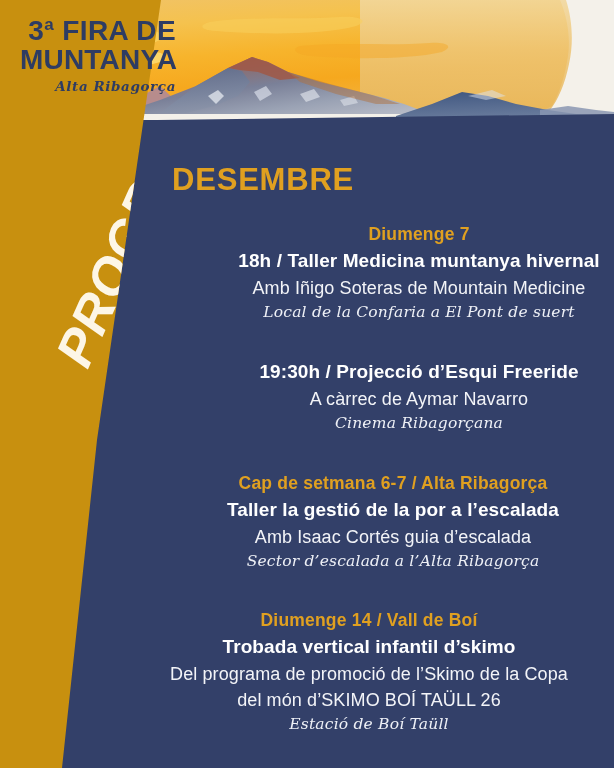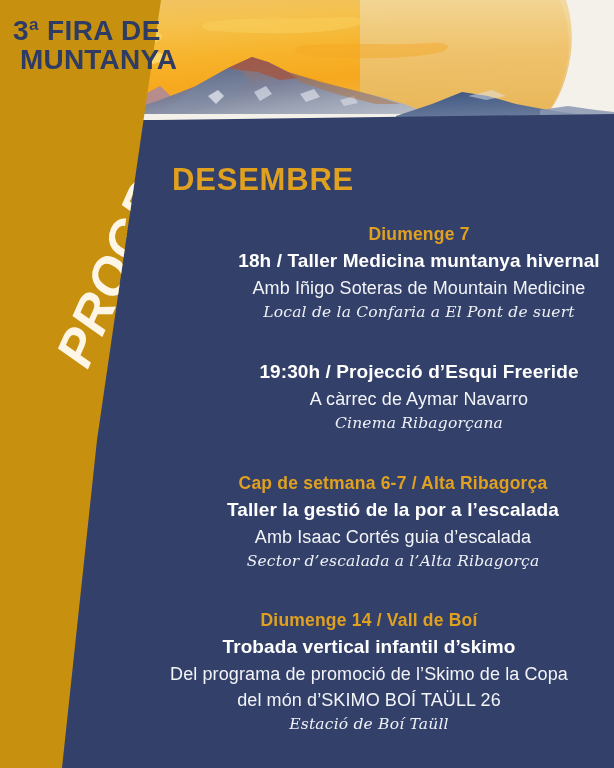--- a/index.html
+++ b/index.html
@@ -49,20 +49,21 @@
     overflow: hidden;
   }
 
   
   #logo {
     position: absolute;
     left: 0; top: 16px;
     width: 176px;
     color: #2e3c63;
     z-index: 6;
+    text-align: right;
   }
   #logo .l1 {
     font-size: 28px;
     font-weight: 800;
     letter-spacing: 0.4px;
     line-height: 1.0;
     padding-left: 13px;
     white-space: nowrap;
   }
   #logo .l1 sup {
@@ -257,20 +258,21 @@
 
   <div id="navy-body"></div>
 
   <div id="gold-panel">
     <div id="programa">PROGRAMA</div>
   </div>
 
   <div id="logo">
     <div class="l1"><span>3</span><sup>a</sup><span> FIRA DE</span></div>
     <div class="l2">MUNTANYA</div>
+    <div class="l3">Alta Ribagorça</div>
   </div>
 
   <div id="content">
 
     <div id="month-title">DESEMBRE</div>
 
     <div class="event" id="event-1">
       <div class="ev-date">Diumenge 7</div>
       <div class="ev-title">18h / Taller Medicina muntanya hivernal</div>
       <div class="ev-sub">Amb Iñigo Soteras de Mountain Medicine</div>

